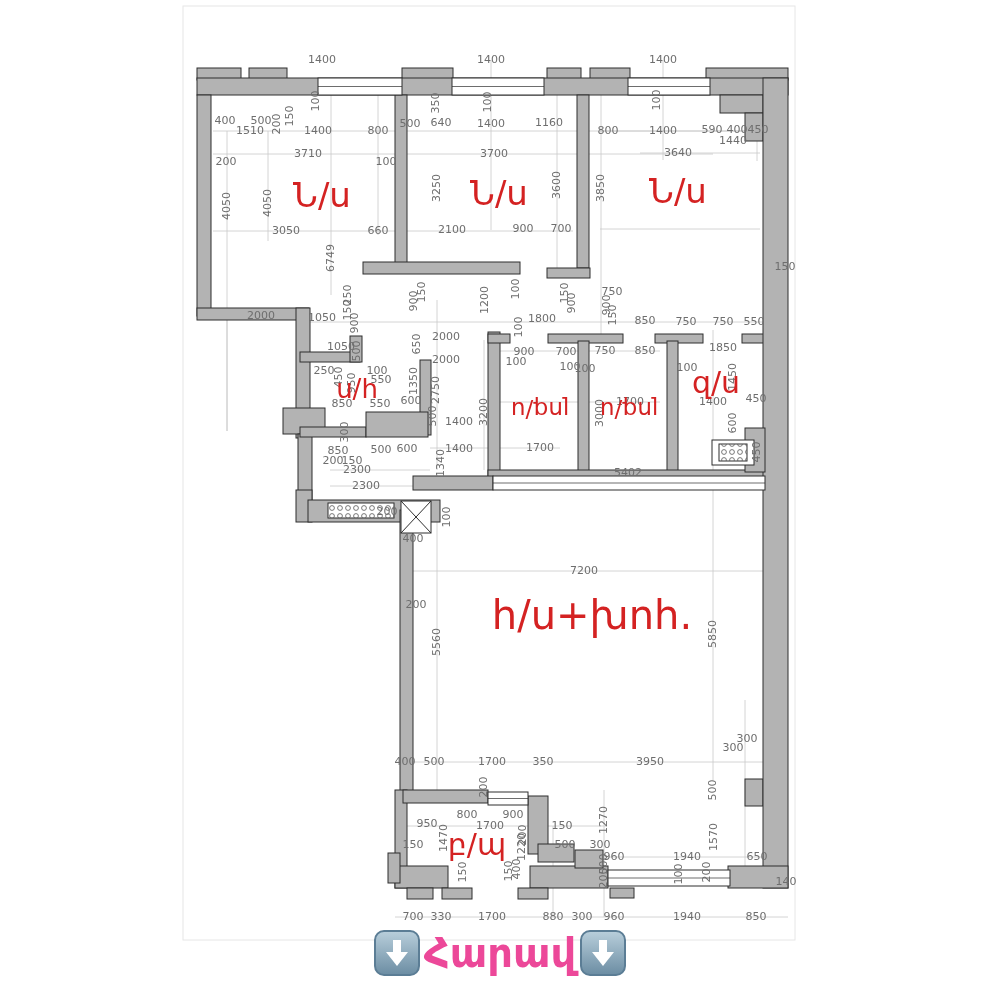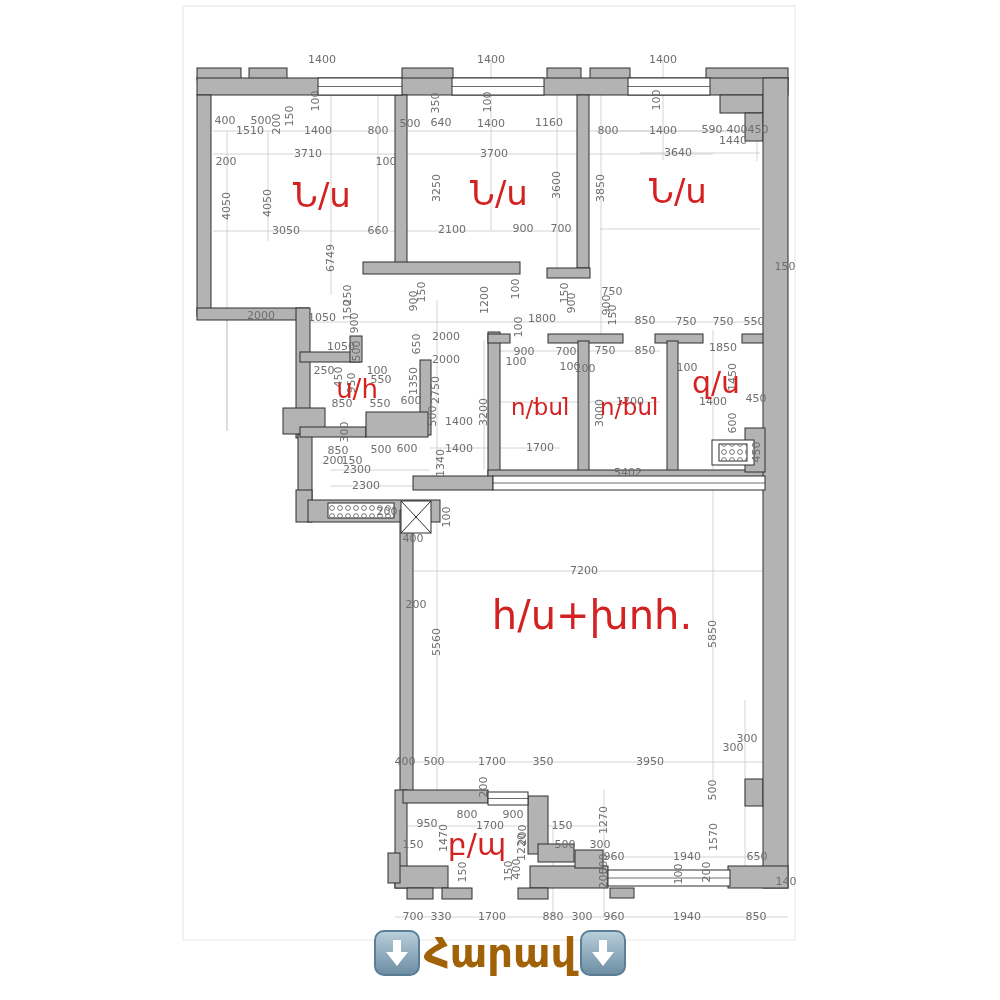--- a/index.html
+++ b/index.html
@@ -12,21 +12,21 @@
   .winline{stroke:#2e2e2e;stroke-width:0.7;}
   .fixline{stroke:#2e2e2e;stroke-width:1;}
   .dim{font-family:"DejaVu Sans",sans-serif;font-size:11px;fill:#6e6e6e;
        text-anchor:middle;dominant-baseline:middle;}
   .room{font-family:"DejaVu Sans",sans-serif;fill:#d42222;
         text-anchor:middle;dominant-baseline:middle;}
   .sheet{fill:none;stroke:#e6e6e6;stroke-width:1;}
   .caption{position:absolute;left:0;top:930px;width:1000px;display:flex;
            justify-content:center;align-items:center;gap:4px;}
   .caption-text{font-family:"DejaVu Sans",sans-serif;font-size:40px;
-                font-weight:600;color:#a16207;line-height:1;}
+                font-weight:600;color:#ec4899;line-height:1;}
   .arrow-badge{width:46px;height:46px;border-radius:10px;position:relative;
                background:linear-gradient(#b7cdda,#6d8ea4);
                border:2px solid #5b7d95;box-sizing:border-box;flex:0 0 auto;}
   .arrow-stem{position:absolute;left:17px;top:8px;width:8px;height:14px;background:#fff;}
   .arrow-head{position:absolute;left:10px;top:20px;width:0;height:0;
               border-left:11px solid transparent;border-right:11px solid transparent;
               border-top:14px solid #fff;}
 </style>
 </head>
 <body>

